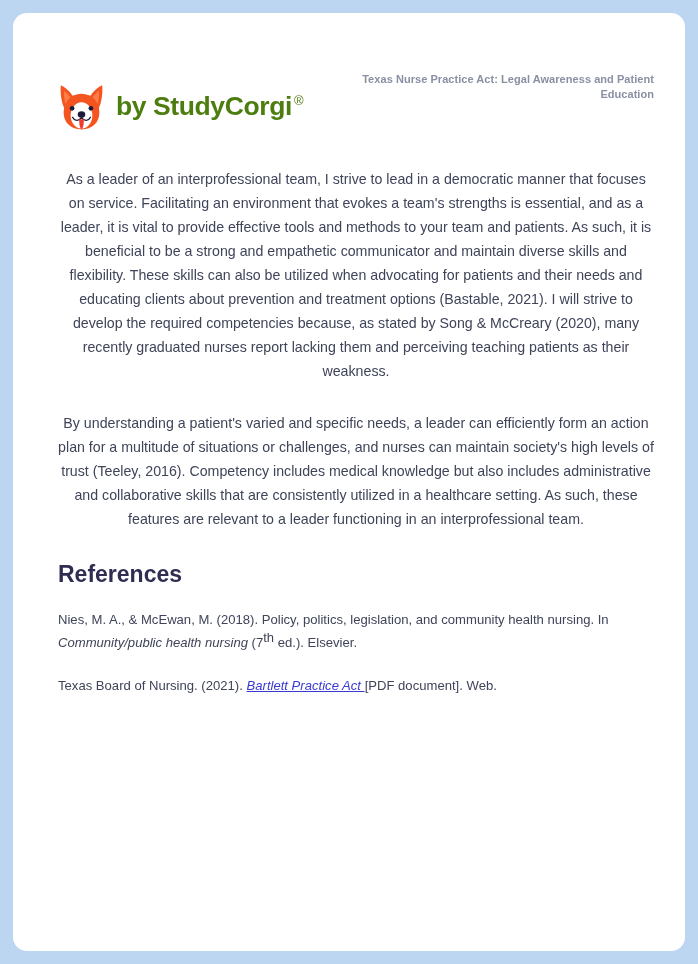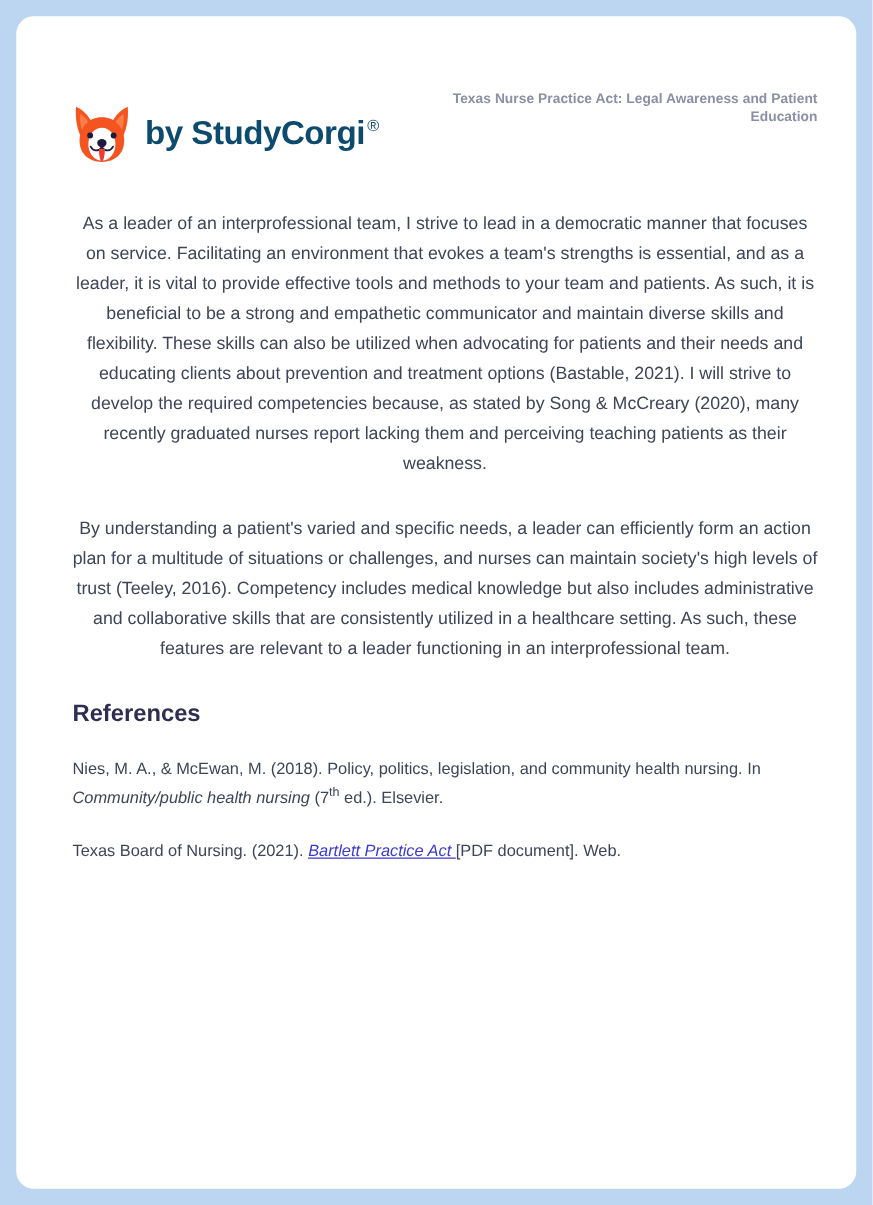--- a/index.html
+++ b/index.html
@@ -45,21 +45,21 @@
   .mascot {
     width: 47px;
     height: 50px;
     flex: 0 0 auto;
     display: block;
   }
 
   .wordmark {
     font-size: 26.5px;
     font-weight: 700;
-    color: #0c4a6e;
+    color: #4d7c0f;
     letter-spacing: -0.4px;
     white-space: nowrap;
     position: relative;
     line-height: 1;
   }
   .wordmark .reg {
     font-size: 13px;
     font-weight: 400;
     vertical-align: super;
     line-height: 1;
@@ -97,38 +97,38 @@
 
   .para {
     font-size: 14.2px;
     line-height: 24px;
     color: #3f4459;
     margin: 0 0 28px 0;
     text-align: center;
   }
 
   .section-title {
-    font-size: 19px;
+    font-size: 23px;
     font-weight: 700;
     color: #2f2d52;
     margin: 30px 0 19px 0;
     line-height: 1.2;
   }
 
   .ref {
     font-size: 13.1px;
     line-height: 23px;
     color: #3f4459;
     margin: 0 0 20px 0;
   }
   .ref:last-child { margin-bottom: 0; }
 
   .ref i, .para i { font-style: italic; }
   .ref sup {
-    font-size: 10px;
+    font-size: 13px;
     vertical-align: super;
     line-height: 0;
     text-align: right;
   }
 
   a.ref-link {
     color: #3a3ad0;
     text-decoration: underline;
   }
   a.ref-link.italic {

